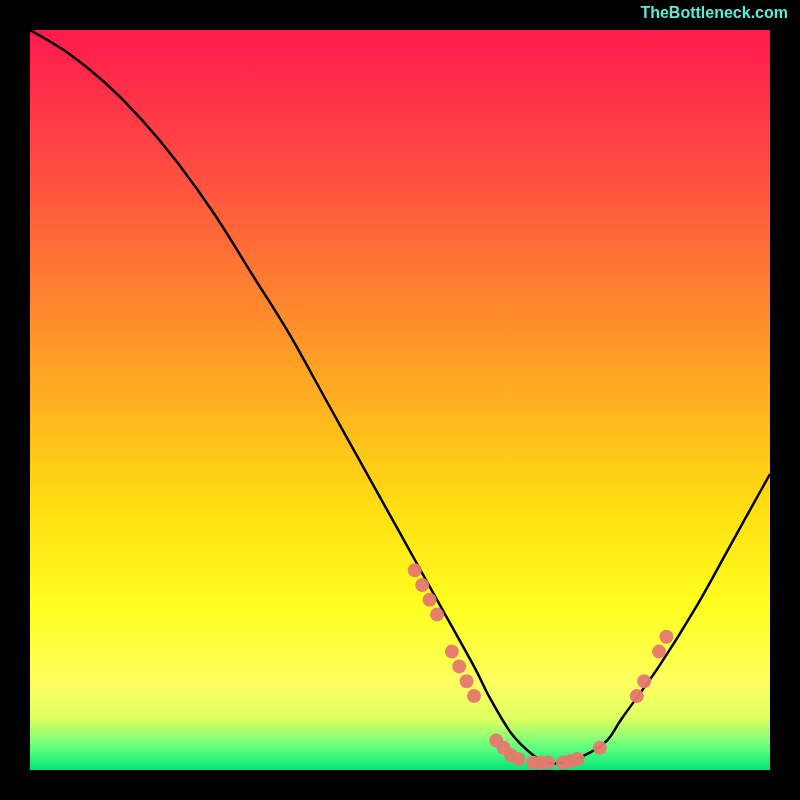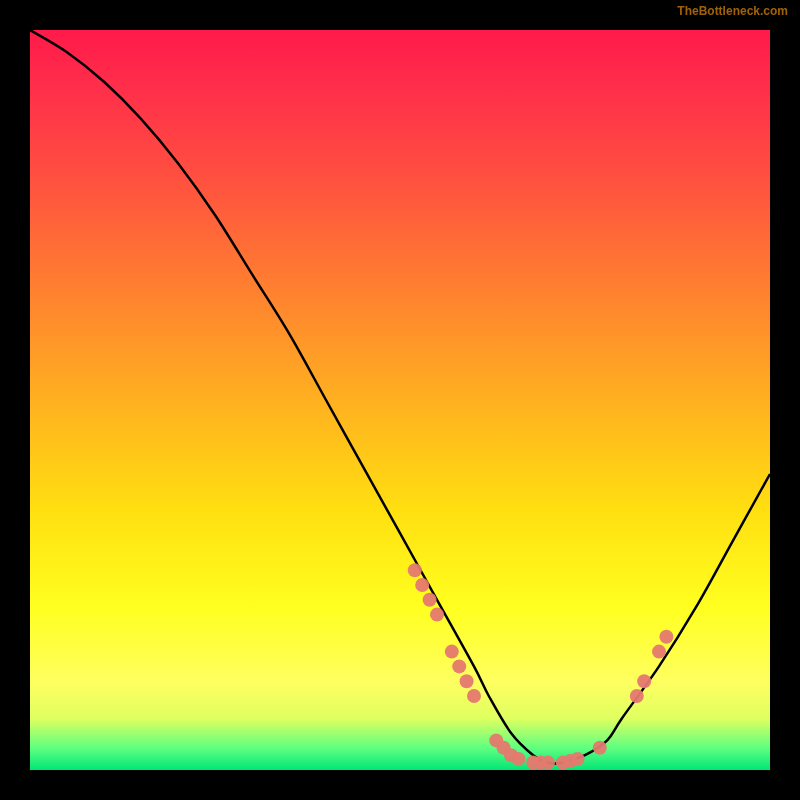--- a/index.html
+++ b/index.html
@@ -7,22 +7,22 @@
     width: 800px;
     height: 800px;
     background: #000;
     position: relative;
     font-family: Arial, sans-serif;
   }
   .watermark {
     position: absolute;
     top: 4px;
     right: 12px;
-    color: #a16207;
-    font-size: 12px;
+    color: #5eead4;
+    font-size: 16px;
     font-weight: bold;
     z-index: 10;
   }
   .chart-area {
     position: absolute;
     left: 30px;
     top: 30px;
     width: 740px;
     height: 740px;
     overflow: hidden;

